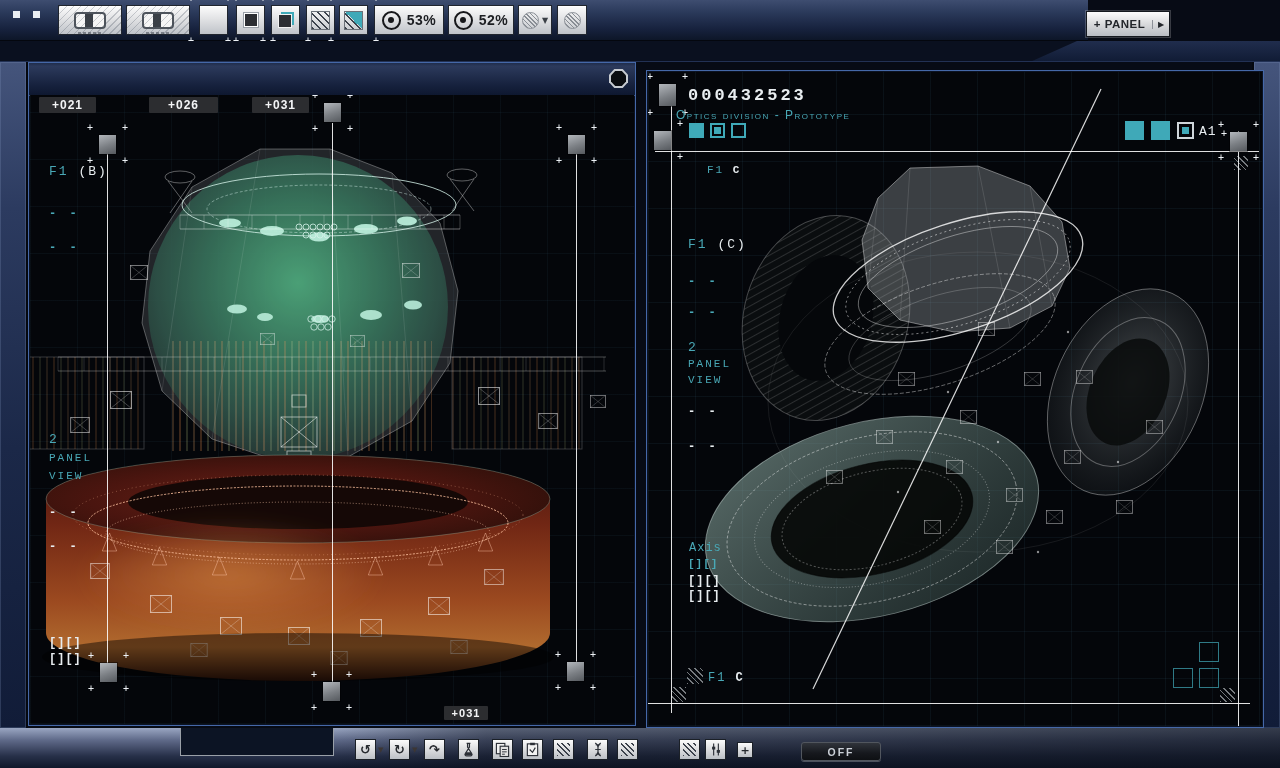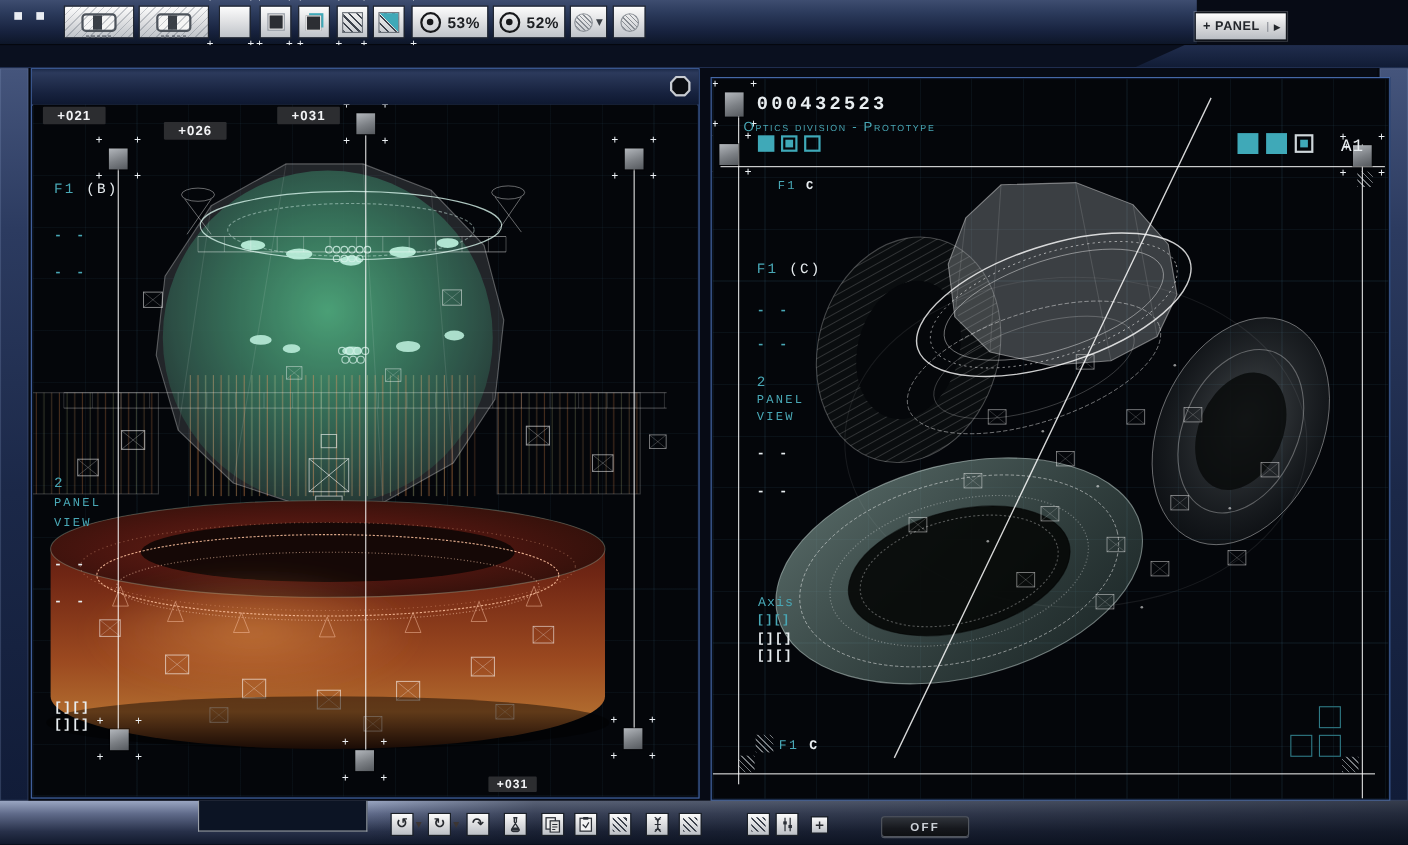--- a/index.html
+++ b/index.html
@@ -403,21 +403,21 @@
             <span class="tick br"></span>
           </div>
         <div class="handle" style="left:537px;top:567px">
           <span class="tick tl"></span>
             <span class="tick tr"></span>
             <span class="tick bl"></span>
             <span class="tick br"></span>
           </div>
 
         <div class="marker" style="left:9px;top:2px;width:57px">+021</div>
-        <div class="marker" style="left:119px;top:16px;width:57px">+026</div>
+        <div class="marker" style="left:119px;top:2px;width:69px">+026</div>
         <div class="marker" style="left:222px;top:2px;width:57px">+031</div>
         <div class="marker" style="left:414px;top:611px;width:44px;font-size:11px">+031</div>
 
         <div class="lab f1row" style="left:19px;top:69px">
           <span class="teal">F1</span>
           <span class="white">(B)</span>
         </div>
         <div class="lab dash teal" style="left:19px;top:112px">- -</div>
         <div class="lab dash teal" style="left:19px;top:146px">- -</div>
         <div class="lab viewlab teal" style="left:19px;top:337px;font-size:13px">2</div>
@@ -541,21 +541,21 @@
 
         <div class="lab white" style="left:40px;top:14px;font-size:17px;font-weight:bold;letter-spacing:3px">000432523</div>
         <div class="lab teal smallcaps" style="left:28px;top:36px;font-family:'Liberation Sans',sans-serif;font-size:12px;letter-spacing:1.5px">Optics division - Prototype</div>
         <div class="tsq" style="left:41px;top:51px;width:15px;height:15px"></div>
         <div class="tsq-mid" style="left:62px;top:51px;width:15px;height:15px"></div>
         <div class="tsq-outline" style="left:83px;top:51px;width:15px;height:15px"></div>
 
         <div class="tsq" style="left:477px;top:49px;width:19px;height:19px"></div>
         <div class="tsq" style="left:503px;top:49px;width:19px;height:19px"></div>
         <div class="tsq-mid" style="left:529px;top:50px;width:17px;height:17px;border-color:#cfd6da"></div>
-        <div class="lab white" style="left:571px;top:52px;font-size:16px;letter-spacing:1px">A1</div>
+        <div class="lab white" style="left:551px;top:52px;font-size:13px;letter-spacing:1px">A1</div>
         <span class="tick" style="position:absolute;left:573px;top:57px;z-index:5"></span>
 
         <div class="lab f1row" style="left:59px;top:92px;font-size:11px">
           <span class="teal">F1</span>
           <span class="white" style="font-weight:bold">C</span>
         </div>
         <div class="lab f1row" style="left:40px;top:165px">
           <span class="teal">F1</span>
           <span class="white">(C)</span>
         </div>

